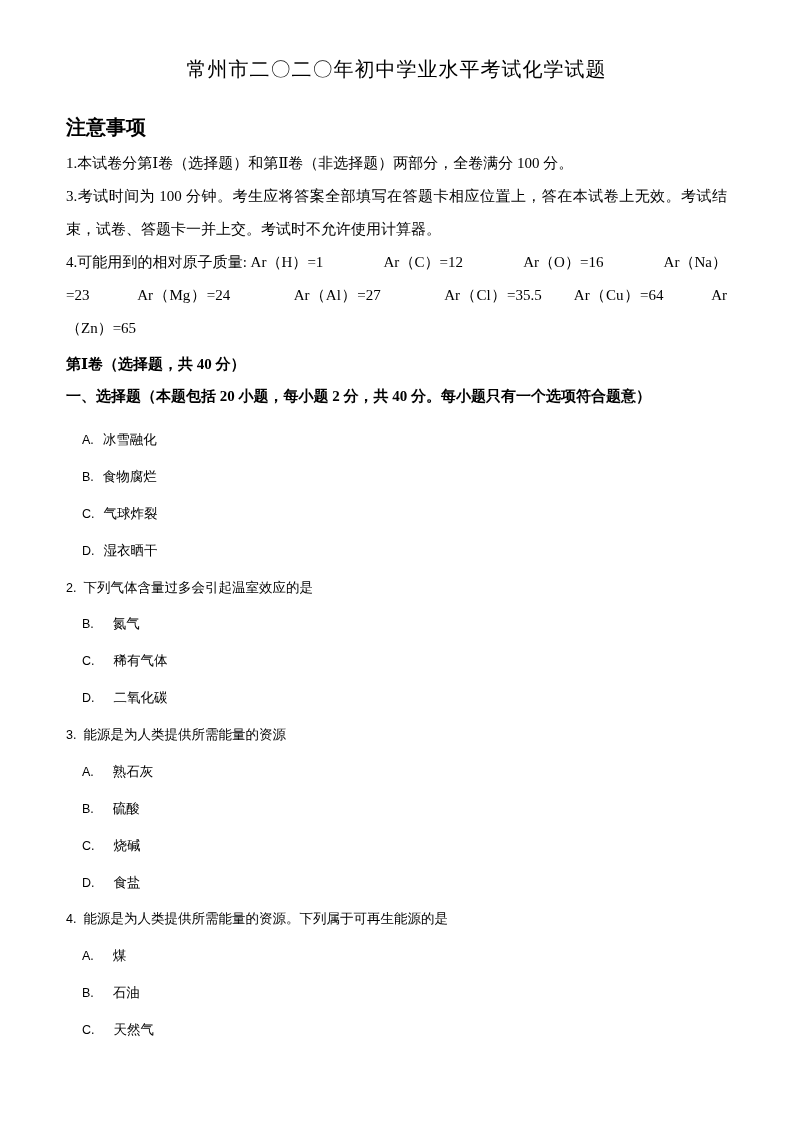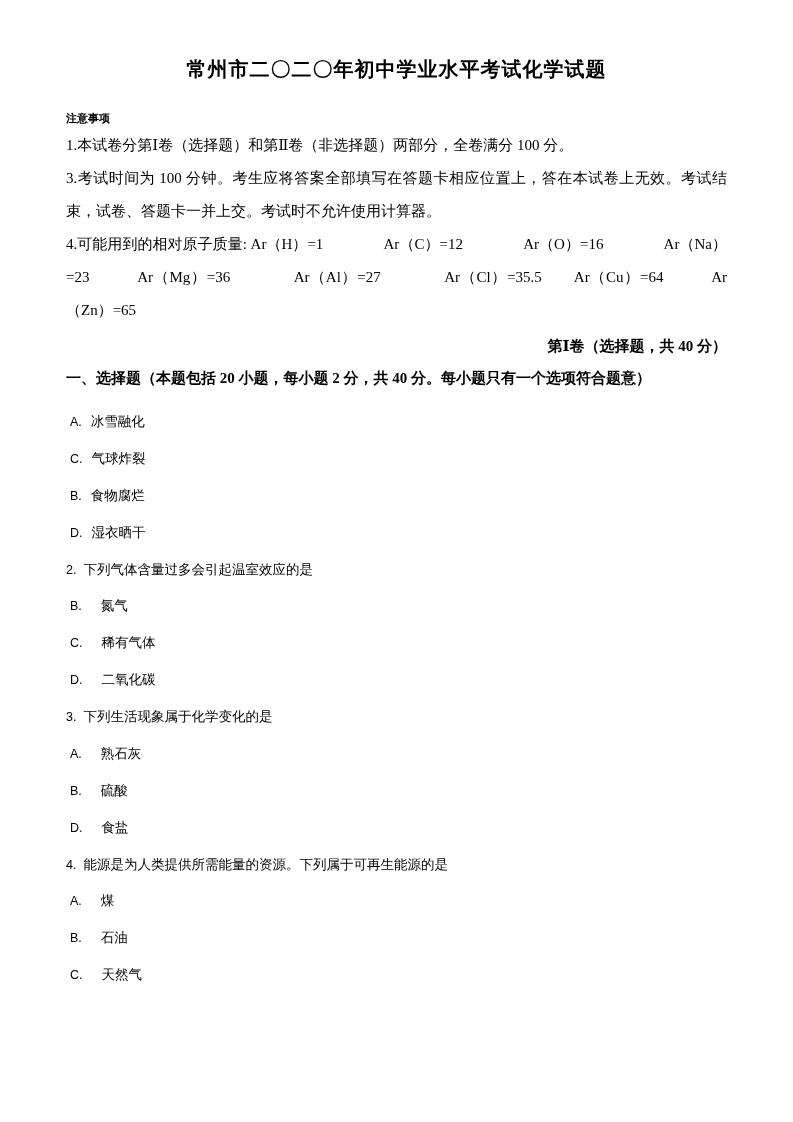--- a/index.html
+++ b/index.html
@@ -10,38 +10,38 @@
     margin: 0 auto;
     background: #ffffff;
     color: #000000;
     font-family: "Liberation Serif", "DejaVu Serif", serif;
     padding: 56px 66px 20px 66px;
     overflow: hidden;
   }
   .doc-title {
     text-align: center;
     font-size: 20px;
-    font-weight: bold;
+    font-weight: normal;
     letter-spacing: 1px;
     margin-bottom: 24px;
   }
   .notice-heading {
-    font-size: 11px;
+    font-size: 20px;
     font-weight: bold;
     line-height: 2.0;
     font-family: Liberation Serif, serif;
   }
   .notice-item {
     font-size: 15px;
     font-weight: normal;
     line-height: 2.2;
     text-align: justify;
   }
   .section-heading {
-    text-align: right;
+    text-align: left;
     font-size: 15px;
     font-weight: bold;
     line-height: 2.1;
     margin-top: 4px;
   }
   .sub-heading {
     font-size: 15px;
     font-weight: bold;
     line-height: 2.1;
     margin-bottom: 6px;
@@ -53,55 +53,55 @@
     margin: 16px 0 18px 0;
   }
   .q-num {
     font-size: 12.5px;
     font-family: "Liberation Sans", sans-serif;
     margin-right: 7px;
   }
   .option-line {
     font-size: 13.5px;
     line-height: 1.25;
-    margin: 20px 4px;
+    margin: 20px 16px;
   }
   .opt-label {
     font-size: 12.5px;
     font-family: "Liberation Sans", sans-serif;
     margin-right: 9px;
   }
   .gap-wide .opt-label { margin-right: 19px; }
 </style>
 </head>
 <body>
 
 <div class="page">
 
   <h1 class="doc-title">常州市二〇二〇年初中学业水平考试化学试题</h1>
 
   <div>
     <p class="notice-heading">注意事项</p>
     <p class="notice-item">1.本试卷分第Ⅰ卷（选择题）和第Ⅱ卷（非选择题）两部分，全卷满分 100 分。</p>
     <p class="notice-item">3.考试时间为 100 分钟。考生应将答案全部填写在答题卡相应位置上，答在本试卷上无效。考试结束，试卷、答题卡一并上交。考试时不允许使用计算器。</p>
-    <p class="notice-item">4.可能用到的相对原子质量: Ar（H）=1　　　　Ar（C）=12　　　　Ar（O）=16　　　　Ar（Na）=23　　　Ar（Mg）=36　　　　Ar（Al）=27　　　　Ar（Cl）=35.5　　Ar（Cu）=64　　　Ar（Zn）=65</p>
+    <p class="notice-item">4.可能用到的相对原子质量: Ar（H）=1　　　　Ar（C）=12　　　　Ar（O）=16　　　　Ar（Na）=23　　　Ar（Mg）=24　　　　Ar（Al）=27　　　　Ar（Cl）=35.5　　Ar（Cu）=64　　　Ar（Zn）=65</p>
   </div>
 
   <p class="section-heading">第Ⅰ卷（选择题，共 40 分）</p>
   <p class="sub-heading">一、选择题（本题包括 20 小题，每小题 2 分，共 40 分。每小题只有一个选项符合题意）</p>
 
   <div class="question-block">
     <p class="option-line">
       <span class="opt-label">A.</span><span>冰雪融化</span>
     </p>
     <p class="option-line">
-      <span class="opt-label">C.</span><span>气球炸裂</span>
+      <span class="opt-label">B.</span><span>食物腐烂</span>
     </p>
     <p class="option-line">
-      <span class="opt-label">B.</span><span>食物腐烂</span>
+      <span class="opt-label">C.</span><span>气球炸裂</span>
     </p>
     <p class="option-line">
       <span class="opt-label">D.</span><span>湿衣晒干</span>
     </p>
   </div>
 
   <div class="question-block gap-wide">
     <p class="q-line">
       <span class="q-num">2.</span><span>下列气体含量过多会引起温室效应的是</span>
     </p>
@@ -111,27 +111,30 @@
     <p class="option-line">
       <span class="opt-label">C.</span><span>稀有气体</span>
     </p>
     <p class="option-line">
       <span class="opt-label">D.</span><span>二氧化碳</span>
     </p>
   </div>
 
   <div class="question-block gap-wide">
     <p class="q-line">
-      <span class="q-num">3.</span><span>下列生活现象属于化学变化的是</span>
+      <span class="q-num">3.</span><span>能源是为人类提供所需能量的资源</span>
     </p>
     <p class="option-line">
       <span class="opt-label">A.</span><span>熟石灰</span>
     </p>
     <p class="option-line">
       <span class="opt-label">B.</span><span>硫酸</span>
+    </p>
+    <p class="option-line">
+      <span class="opt-label">C.</span><span>烧碱</span>
     </p>
     <p class="option-line">
       <span class="opt-label">D.</span><span>食盐</span>
     </p>
   </div>
 
   <div class="question-block gap-wide">
     <p class="q-line">
       <span class="q-num">4.</span><span>能源是为人类提供所需能量的资源。下列属于可再生能源的是</span>
     </p>

